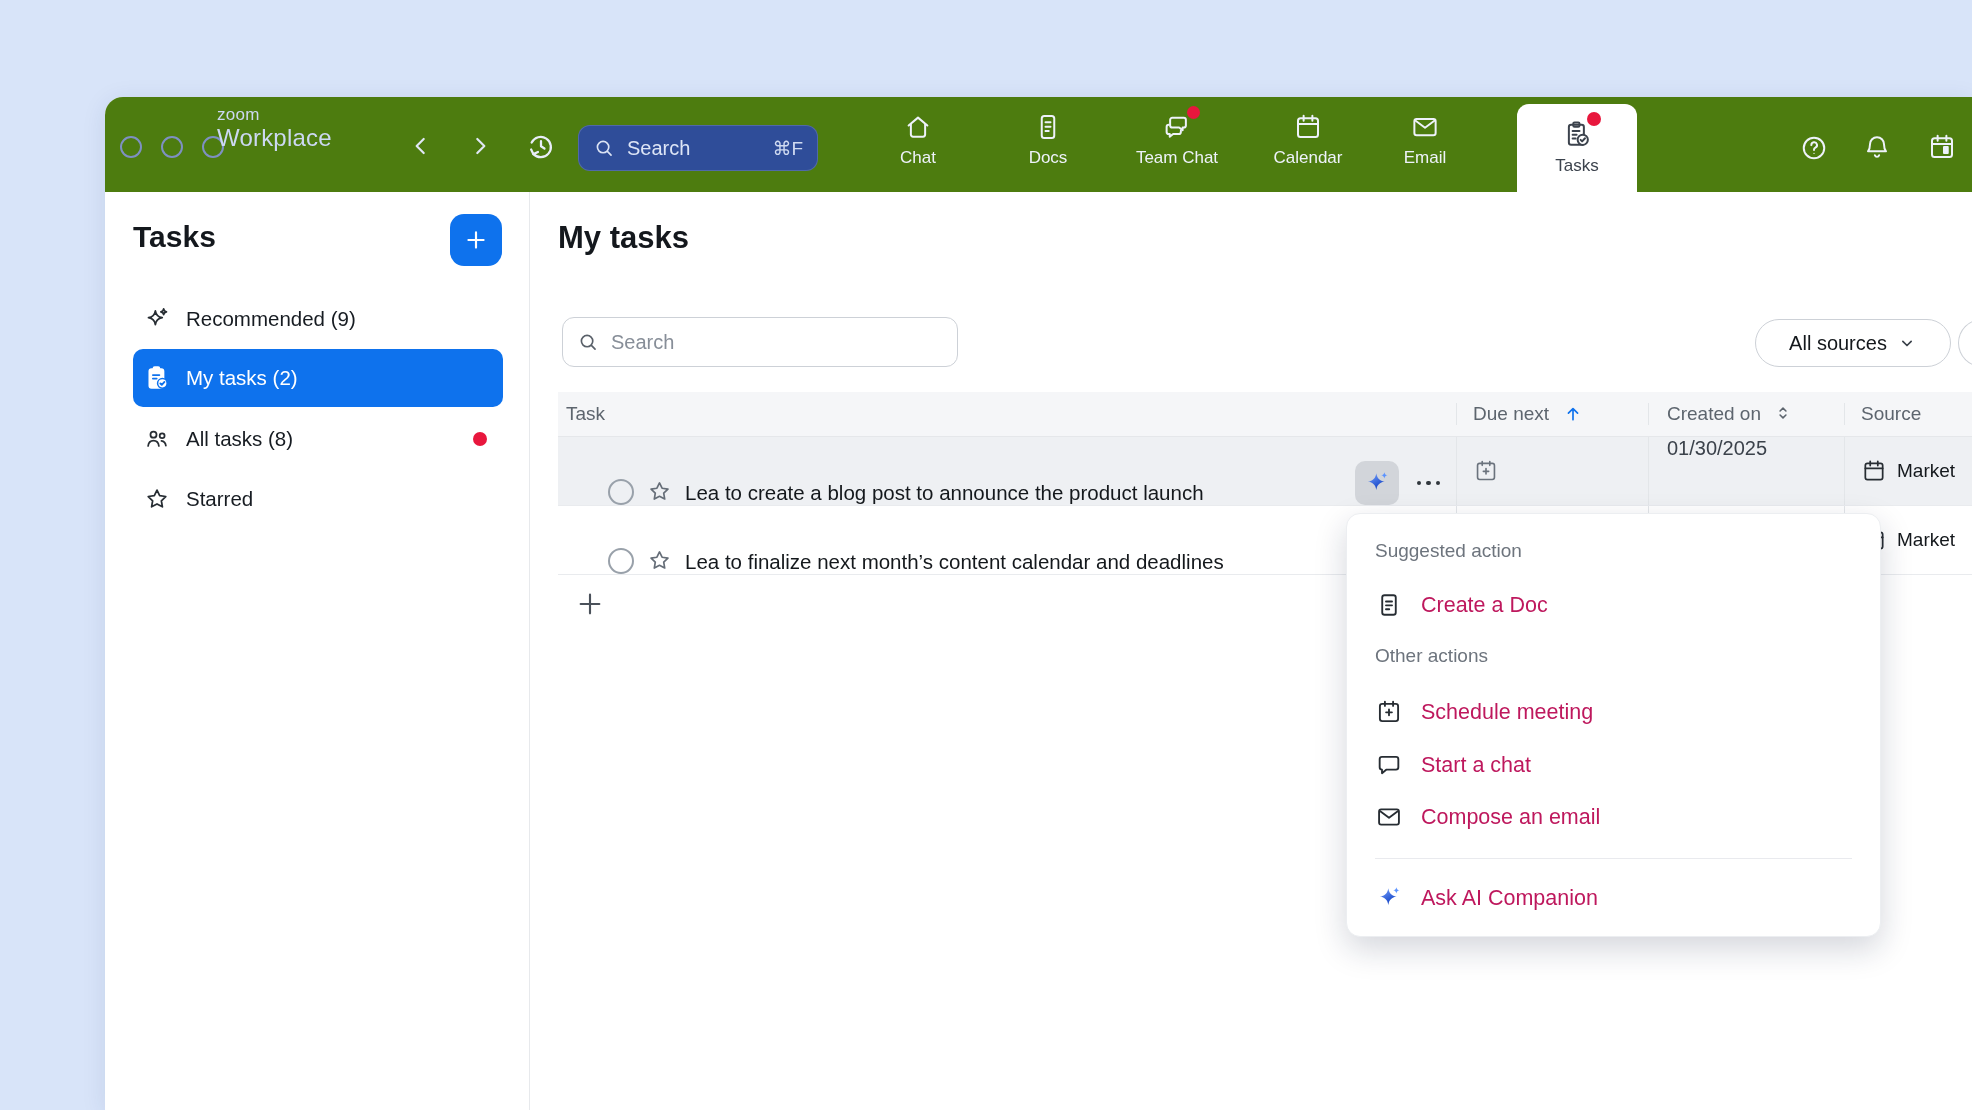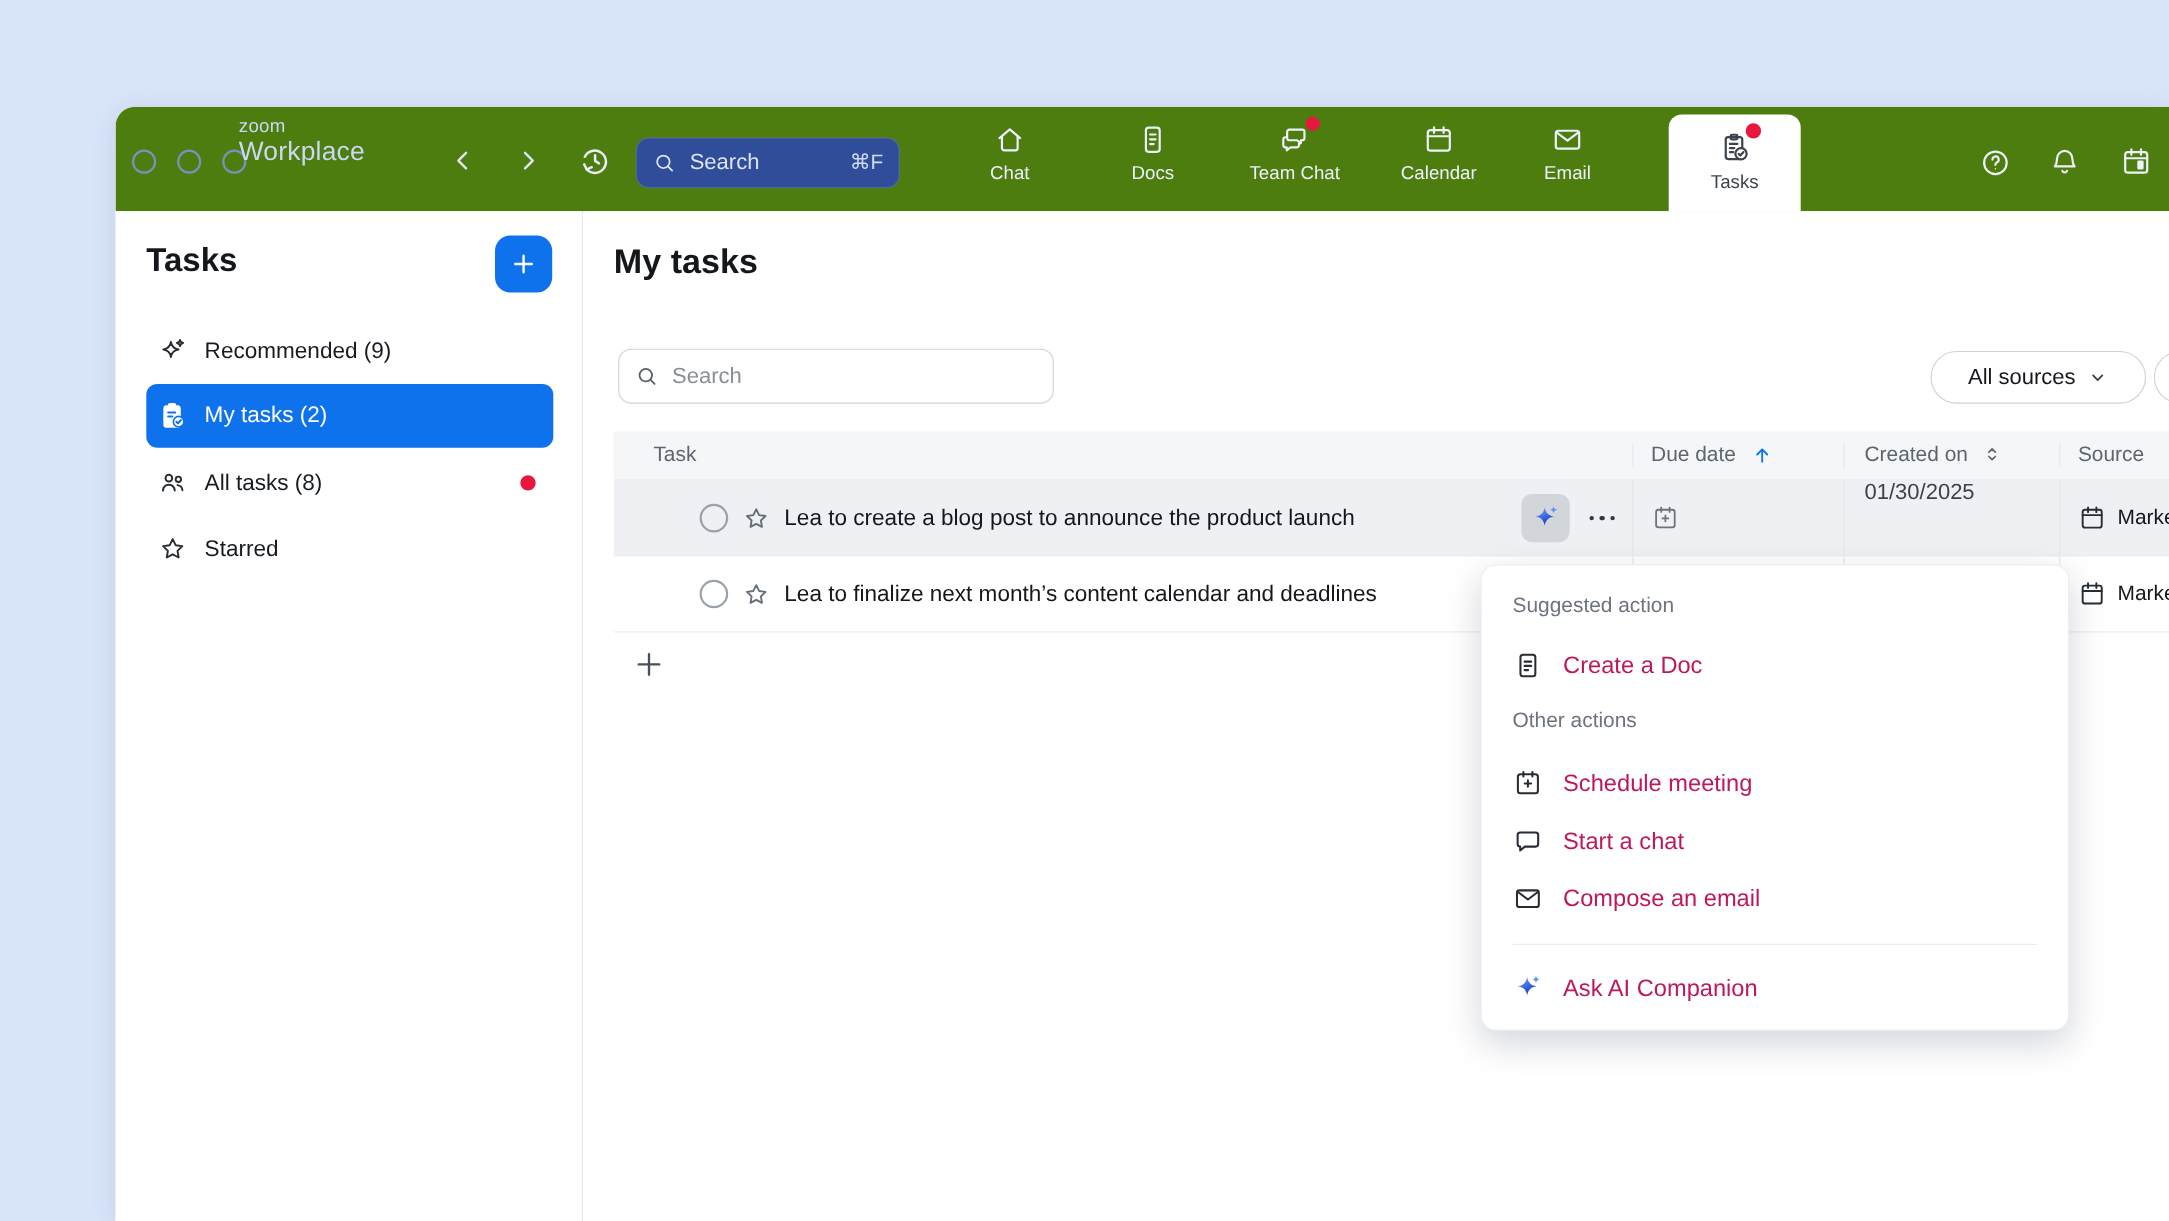--- a/index.html
+++ b/index.html
@@ -97,21 +97,21 @@
   .pill-partial{
     position:absolute;left:1427px;top:127px;width:80px;height:48px;
     border:1.5px solid #cdd1d7;border-right:none;border-radius:24px 0 0 24px;
     box-sizing:border-box;background:#fff;
   }
   
   .tasktable{position:absolute;left:27px;top:200px;width:1414px;}
   .t-head{display:flex;height:44px;background:#f5f6f8;border-bottom:1px solid #e5e7ea;align-items:center;font-size:19px;color:#5d656e;}
   .t-row{display:flex;height:68px;align-items:stretch;border-bottom:1px solid #e9ebee;background:#fff;}
   .t-row.hovered{background:#eef0f3;}
-  .c-task{width:898px;flex:none;display:flex;align-items:center;box-sizing:border-box;margin-left:28px;}
+  .c-task{width:898px;flex:none;display:flex;align-items:flex-end;box-sizing:border-box;}
   .c-due{width:192px;flex:none;border-left:1px solid #e3e6e9;display:flex;align-items:center;box-sizing:border-box;padding-left:16px;}
   .c-created{width:196px;flex:none;border-left:1px solid #e3e6e9;display:flex;align-items:flex-start;box-sizing:border-box;padding-left:18px;}
   .c-source{flex:1;border-left:1px solid #e3e6e9;display:flex;align-items:center;box-sizing:border-box;padding-left:16px;overflow:hidden;white-space:nowrap;}
   .t-head .c-task{padding-left:8px;}
   .t-head .c-due,.t-head .c-created,.t-head .c-source{color:#5d656e;}
   .sort-up{margin-left:14px;color:#0e72ed;width:20px;height:20px;}
   .sort-both{margin-left:12px;color:#5d656e;width:20px;height:20px;}
   .row-check{width:26px;height:26px;border-radius:50%;border:2px solid #99a1aa;box-sizing:border-box;margin-left:50px;flex:none;cursor:pointer;background:transparent;}
   .row-star{width:27px;height:27px;margin-left:12px;color:#666e78;flex:none;cursor:pointer;}
   .row-text{margin-left:12px;font-size:20.5px;color:#14181c;white-space:nowrap;}
@@ -346,21 +346,21 @@
         </svg>
     </div>
     <div class="pill-partial"></div>
 
     <div class="tasktable">
       <div class="t-head">
         <div class="c-task">
           <span>Task</span>
         </div>
         <div class="c-due">
-          <span>Due date</span>
+          <span>Due next</span>
           <svg class="sort-up" viewBox="0 0 24 24" fill="none" stroke="currentColor" stroke-width="2" stroke-linecap="round" stroke-linejoin="round">
               <path d="M12 19V6M6.5 11 12 5.5 17.5 11"></path>
             </svg>
         </div>
         <div class="c-created">
           <span>Created on</span>
           <svg class="sort-both" viewBox="0 0 24 24" fill="none" stroke="currentColor" stroke-width="1.9" stroke-linecap="round" stroke-linejoin="round">
               <path d="m8.5 9.6 3.5-3.4 3.5 3.4"></path>
               <path d="m8.5 14.4 3.5 3.4 3.5-3.4"></path>
             </svg>

